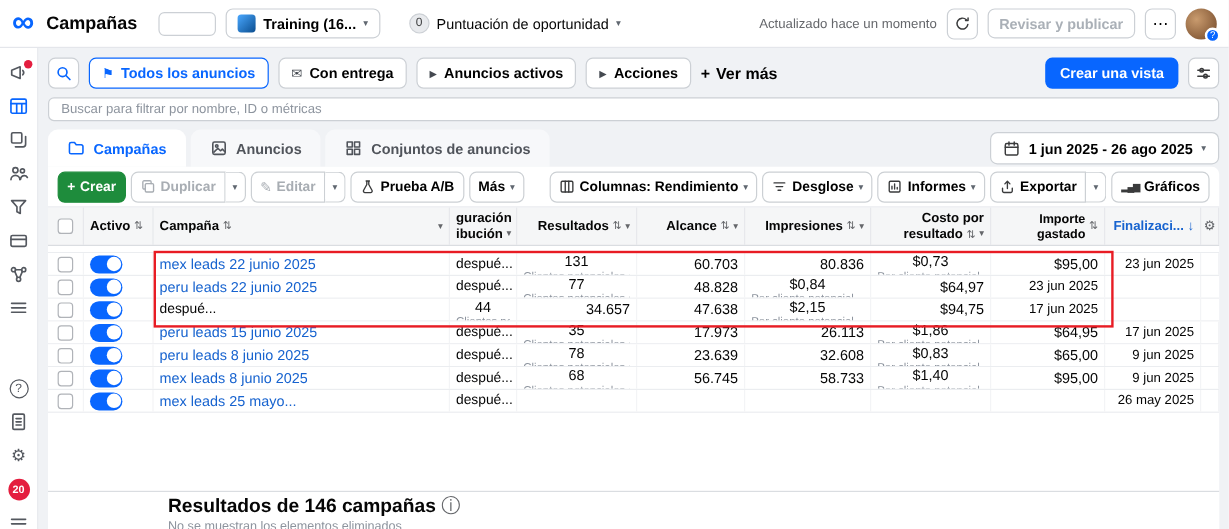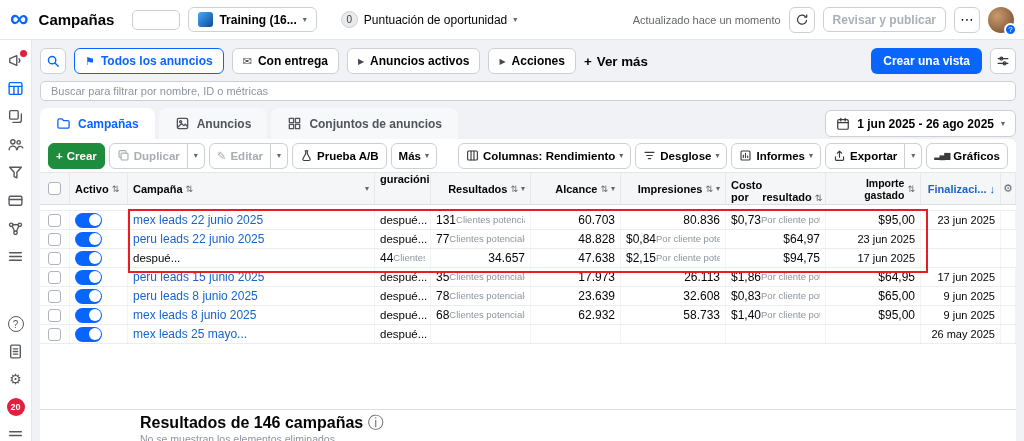--- a/index.html
+++ b/index.html
@@ -68,35 +68,35 @@
 .create-btn{background:#1e8c3c;border-color:#1e8c3c;color:#fff;font-weight:700}
 .right-tools{margin-left:auto;display:flex;gap:4px}
 .blocks{font-size:8px;letter-spacing:-1px;color:#3a3b3c}
 
 .grid{display:grid;grid-template-columns:30px 58px 247px 56px 100px 90px 105px 100px 95px 80px 15px}
 .thead{height:32px;background:#f5f6f7;border-bottom:1px solid #dadde1;font-weight:700;font-size:11px}
 .thead .cell{display:flex;align-items:center;padding:0 5px;border-right:1px solid #e7e8ec;gap:3px;overflow:hidden}
 .num{justify-content:flex-end;text-align:right}
 .sorticon{font-size:9px;color:#65676b;font-weight:400}
 .hcaret{font-size:8px;color:#65676b}
-.col2{flex-direction:row;justify-content:space-between;line-height:1.15;gap:0!important}
+.col2{flex-direction:column;justify-content:center;line-height:1.15;gap:0!important}
 .col2.l{align-items:flex-start}
 .col2.r{align-items:flex-end}
 .l2{display:flex;gap:3px;align-items:center}
 .bluehead{color:#1763cf}
 .gutter{justify-content:center;padding:0!important}
 .gear{font-size:11px;color:#65676b}
 .tbody{flex:1;overflow:hidden;position:relative}
 .sliver{height:6px;border-bottom:1px solid #ebedf0}
 .row{height:19px;border-bottom:1px solid #ebedf0;background:#fff}
 .row .cell{display:flex;align-items:center;padding:0 5px;overflow:hidden;border-right:1px solid #f3f4f6}
 .ccheck{justify-content:center}
 .link{color:#1763cf;white-space:nowrap;overflow:hidden;text-overflow:ellipsis;cursor:pointer}
 .attrc{font-size:11.5px;white-space:nowrap}
-.stack{align-items:flex-end;justify-content:center;line-height:1.2;gap:0!important}
+.stack{flex-direction:column;align-items:flex-end;justify-content:center;line-height:1.2;gap:0!important}
 .sub{font-size:9.5px;color:#8d949e;white-space:nowrap;max-width:100%;overflow:hidden}
 .datec{font-size:11px}
 .checkbox{width:13px;height:13px;border:1.5px solid #b0b3b8;border-radius:3px;background:#fff;cursor:pointer;display:inline-block}
 .toggle{width:27px;height:15px;border-radius:8px;background:#0866ff;position:relative;cursor:pointer;display:inline-block}
 .toggle::after{content:"";position:absolute;top:1.5px;right:1.5px;width:12px;height:12px;background:#fff;border-radius:50%}
 
 .tfoot{height:32px;border-top:1px solid #dadde1;background:#fff;padding:3px 8px 0 100px;line-height:1.25;position:relative;z-index:5}
 .fres{font-weight:700;font-size:16px}
 .infoi{color:#65676b;font-weight:400;cursor:pointer}
 .fnote{color:#8d949e;font-size:10.5px}
@@ -562,21 +562,21 @@
               <span class="toggle"></span>
             </div>
     <div class="cell">
               <span class="link">mex leads 8 junio 2025</span>
             </div>
     <div class="cell attrc">despué...</div>
     <div class="cell num stack">
               <span>68</span>
               <span class="sub">Clientes potenciales d...</span>
             </div>
-    <div class="cell num">62.932</div>
+    <div class="cell num">56.745</div>
     <div class="cell num">58.733</div>
     <div class="cell num stack">
               <span>$1,40</span>
               <span class="sub">Por cliente potencial ...</span>
             </div>
     <div class="cell num">$95,00</div>
     <div class="cell num datec">9 jun 2025</div>
     <div class="cell gutter"></div>
   </div>
 

